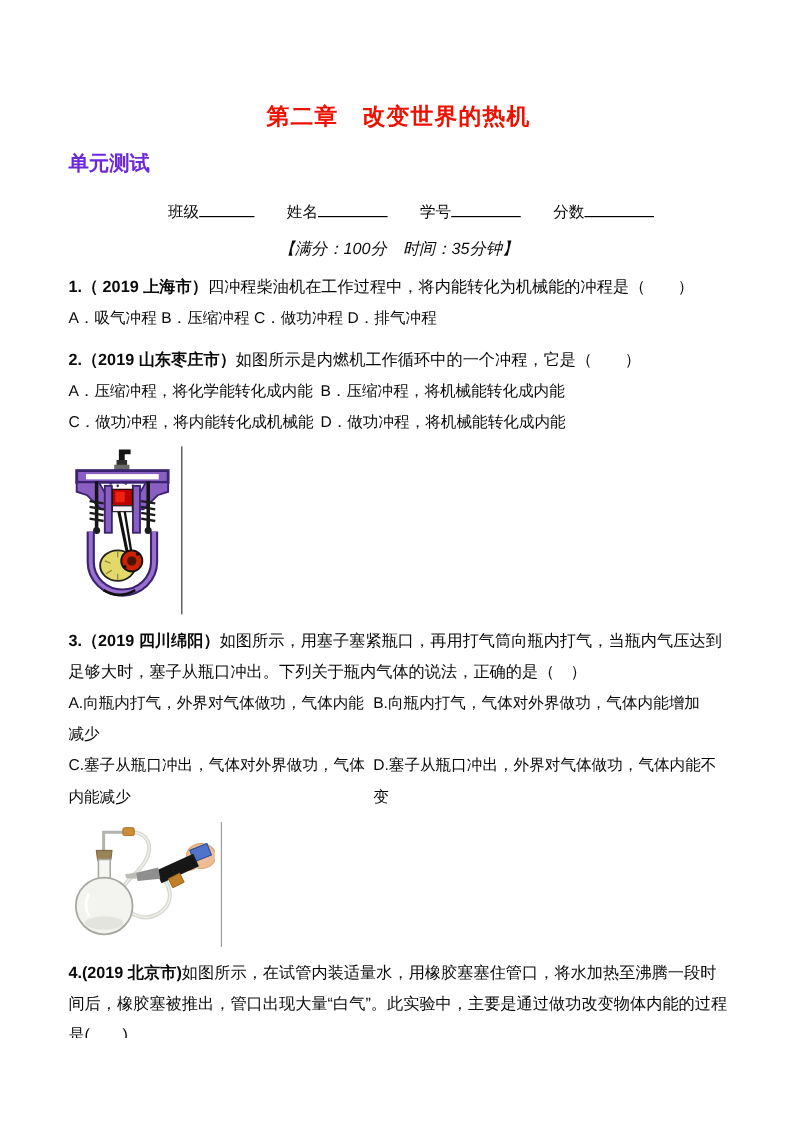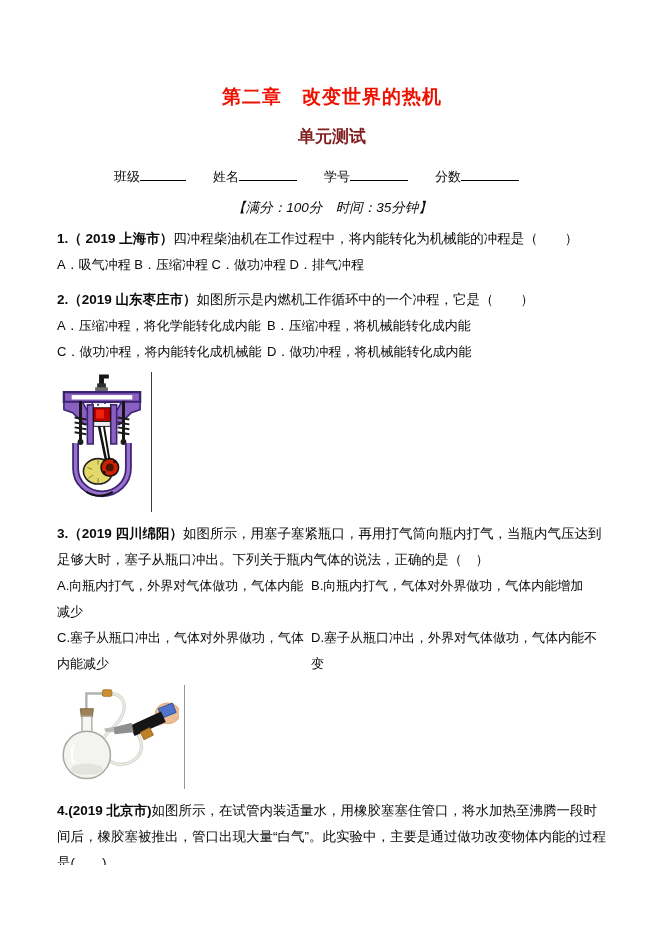--- a/index.html
+++ b/index.html
@@ -12,25 +12,25 @@
     font-family:"Liberation Sans","DejaVu Sans",sans-serif;
     color:#0a0a0a;
     overflow:hidden;
   }
   .title{
     margin:0;text-align:center;
     color:#ee1100;font-size:19px;font-weight:bold;
     letter-spacing:1px;
   }
   .subtitle{
-    margin:15px 0 0 0;text-align:center;
-    color:#7f1d1d;font-size:17px;font-weight:bold;
+    margin:15px 0 0 0;text-align:left;
+    color:#6d28d9;font-size:17px;font-weight:bold;
   }
   .info-row{
-    margin:20px 0 0 57px;
+    margin:20px 0 0 83px;
     font-size:13px;
     display:flex;align-items:flex-end;gap:27px;
   }
   .info-field{white-space:nowrap;}
   .blank{
     display:inline-block;height:12px;
     border-bottom:1px solid #000;
     vertical-align:baseline;
   }
   .blank-sm{width:46px;}

